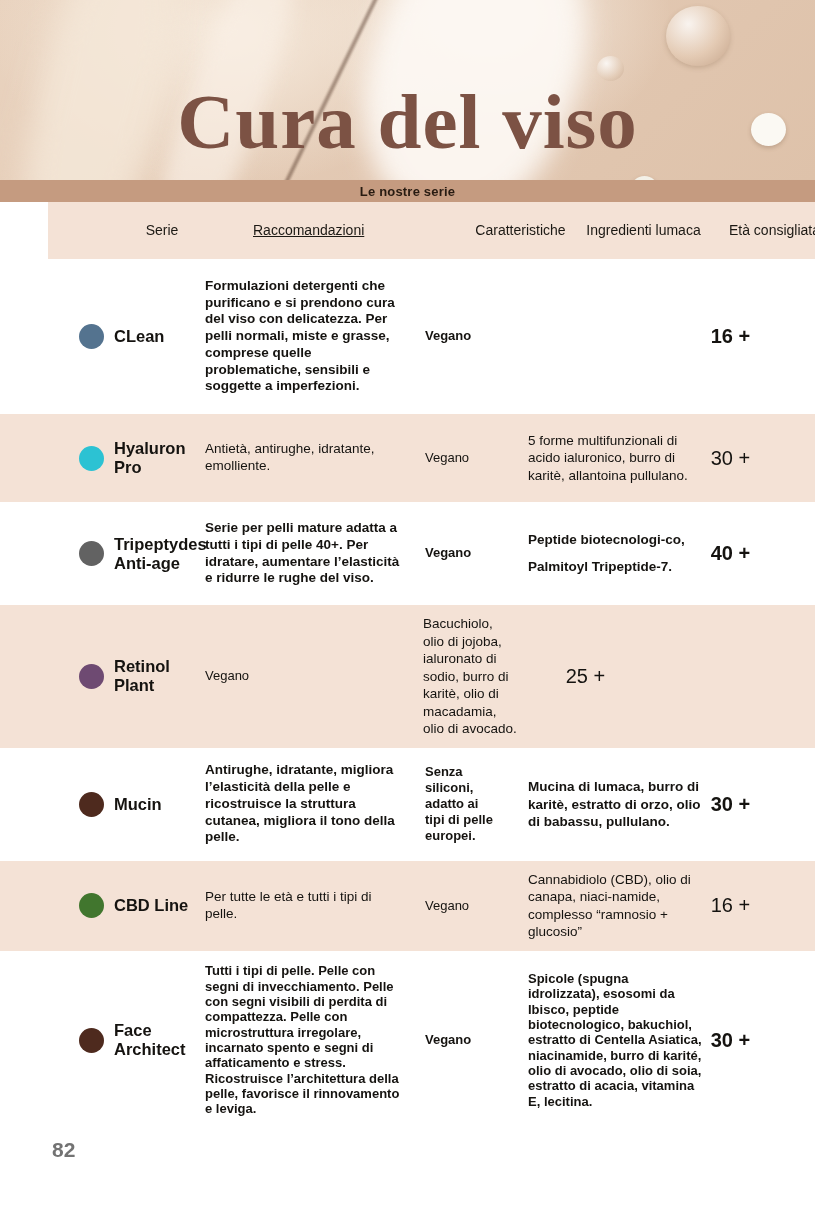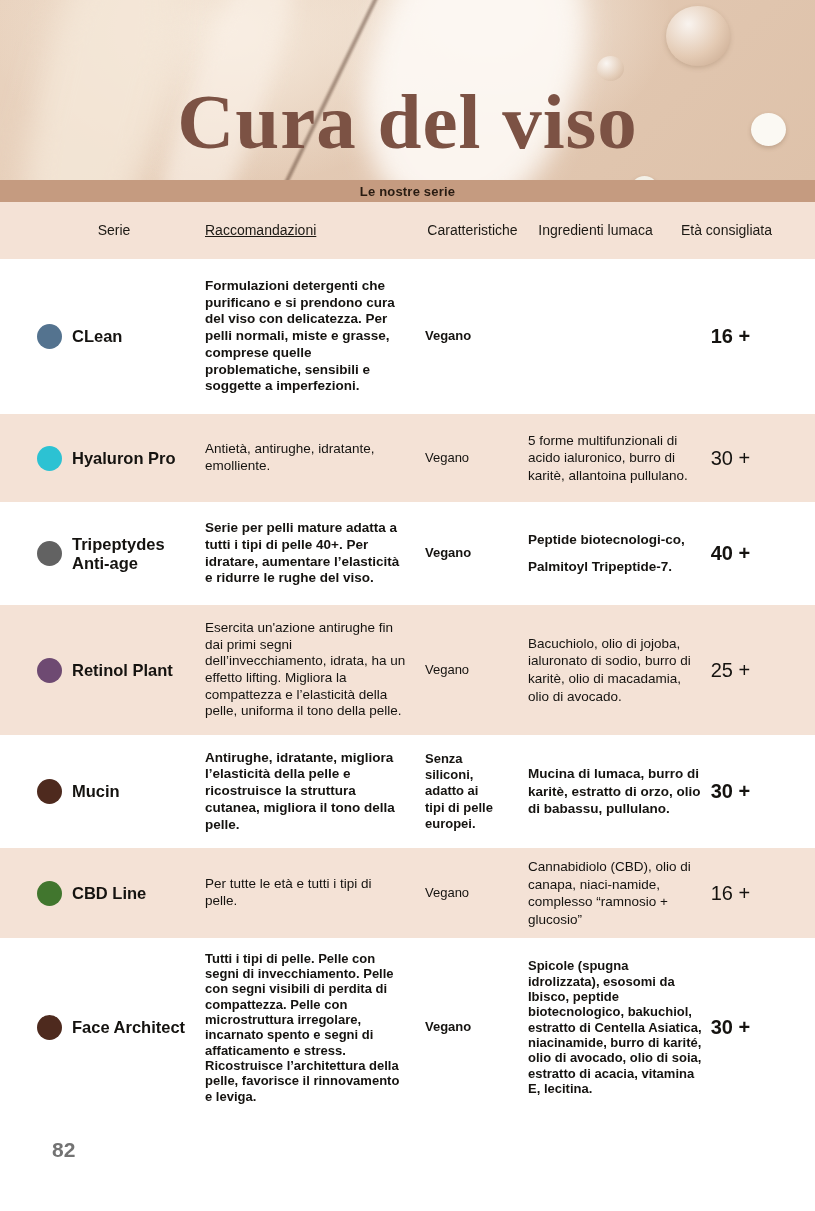--- a/index.html
+++ b/index.html
@@ -50,21 +50,21 @@
   .thead{height:57px;align-items:center;font-size:14px;color:#1c1914;}
   .th{line-height:1.15;}
   .th-serie{text-align:center;padding-left:28px;}
   .th-racc{text-align:left;padding-left:5px;text-decoration:underline;}
   .th-carat{text-align:center;}
   .th-ingr{text-align:center;transform:translateX(-22px);}
   .th-eta{text-align:center;transform:translateX(-36px);white-space:nowrap;}
   .row{align-items:center;}
   .row.alt{}
   .row.bold-row{font-weight:600;}
-  .serie-cell{display:flex;align-items:center;gap:10px;padding-left:37px;}
+  .serie-cell{display:flex;align-items:center;gap:10px;padding-left:79px;}
   .dot{width:25px;height:25px;border-radius:50%;flex-shrink:0;}
   .serie-name{font-weight:bold;font-size:16.5px;line-height:1.15;}
   .racc{font-size:13.5px;line-height:1.24;padding:10px 14px 10px 5px;}
   .carat{font-size:13px;line-height:1.24;padding:0 25px 0 5px;}
   .ingr{font-size:13.5px;line-height:1.3;padding:10px 8px 10px 3px;}
   .ingr.loose{line-height:1.95;}
   .eta{font-size:20px;text-align:center;white-space:nowrap;transform:translateX(-32px);}
   .r1{min-height:155px;} .r2{min-height:88px;} .r3{min-height:103px;}
   .r4{min-height:130px;} .r5{min-height:113px;} .r6{min-height:83px;} .r7{min-height:178px;}
   .r7 .racc,.r7 .ingr{font-size:13px;line-height:1.18;}
@@ -85,21 +85,21 @@
   <div class="shape drop drop-c1"></div>
   <div class="shape drop drop-c2"></div>
   <div class="shape drop drop-c3"></div>
   <div class="hero-title" style="color: rgb(124, 82, 68);">Cura del viso</div>
 </div>
 
 <div class="banner" style="background-color: rgb(197, 155, 128);">
   <span>Le nostre serie</span>
 </div>
 
-<div class="grid thead" style="background-color: rgb(244, 226, 214);">
+<div class="grid thead" style="background-color: rgb(244, 226, 214); margin-left: 48px;">
   <div class="th th-serie">Serie</div>
   <div class="th th-racc">Raccomandazioni</div>
   <div class="th th-carat">Caratteristiche</div>
   <div class="th th-ingr">Ingredienti lumaca</div>
   <div class="th th-eta">Età consigliata</div>
 </div>
 
 <div>
 
   <div class="grid row r1 bold-row">
@@ -133,21 +133,20 @@
     <div class="carat">Vegano</div>
     <div class="ingr loose">Peptide biotecnologi-co, Palmitoyl Tripeptide-7.</div>
     <div class="eta">40 +</div>
   </div>
 
   <div class="grid row r4 alt" style="background-color: rgb(244, 226, 214);">
     <div class="serie-cell">
       <span class="dot" style="background-color: rgb(110, 74, 114);"></span>
       <span class="serie-name">Retinol Plant</span>
     </div>
-    <div class="racc">Esercita un'azione antirughe fin dai primi segni dell’invecchiamento, idrata, ha un effetto lifting. Migliora la compattezza e l’elasticità della pelle, uniforma il tono della pelle.</div>
     <div class="carat">Vegano</div>
     <div class="ingr">Bacuchiolo, olio di jojoba, ialuronato di sodio, burro di karitè, olio di macadamia, olio di avocado.</div>
     <div class="eta">25 +</div>
   </div>
 
   <div class="grid row r5 bold-row">
     <div class="serie-cell">
       <span class="dot" style="background-color: rgb(78, 42, 30);"></span>
       <span class="serie-name">Mucin</span>
     </div>

